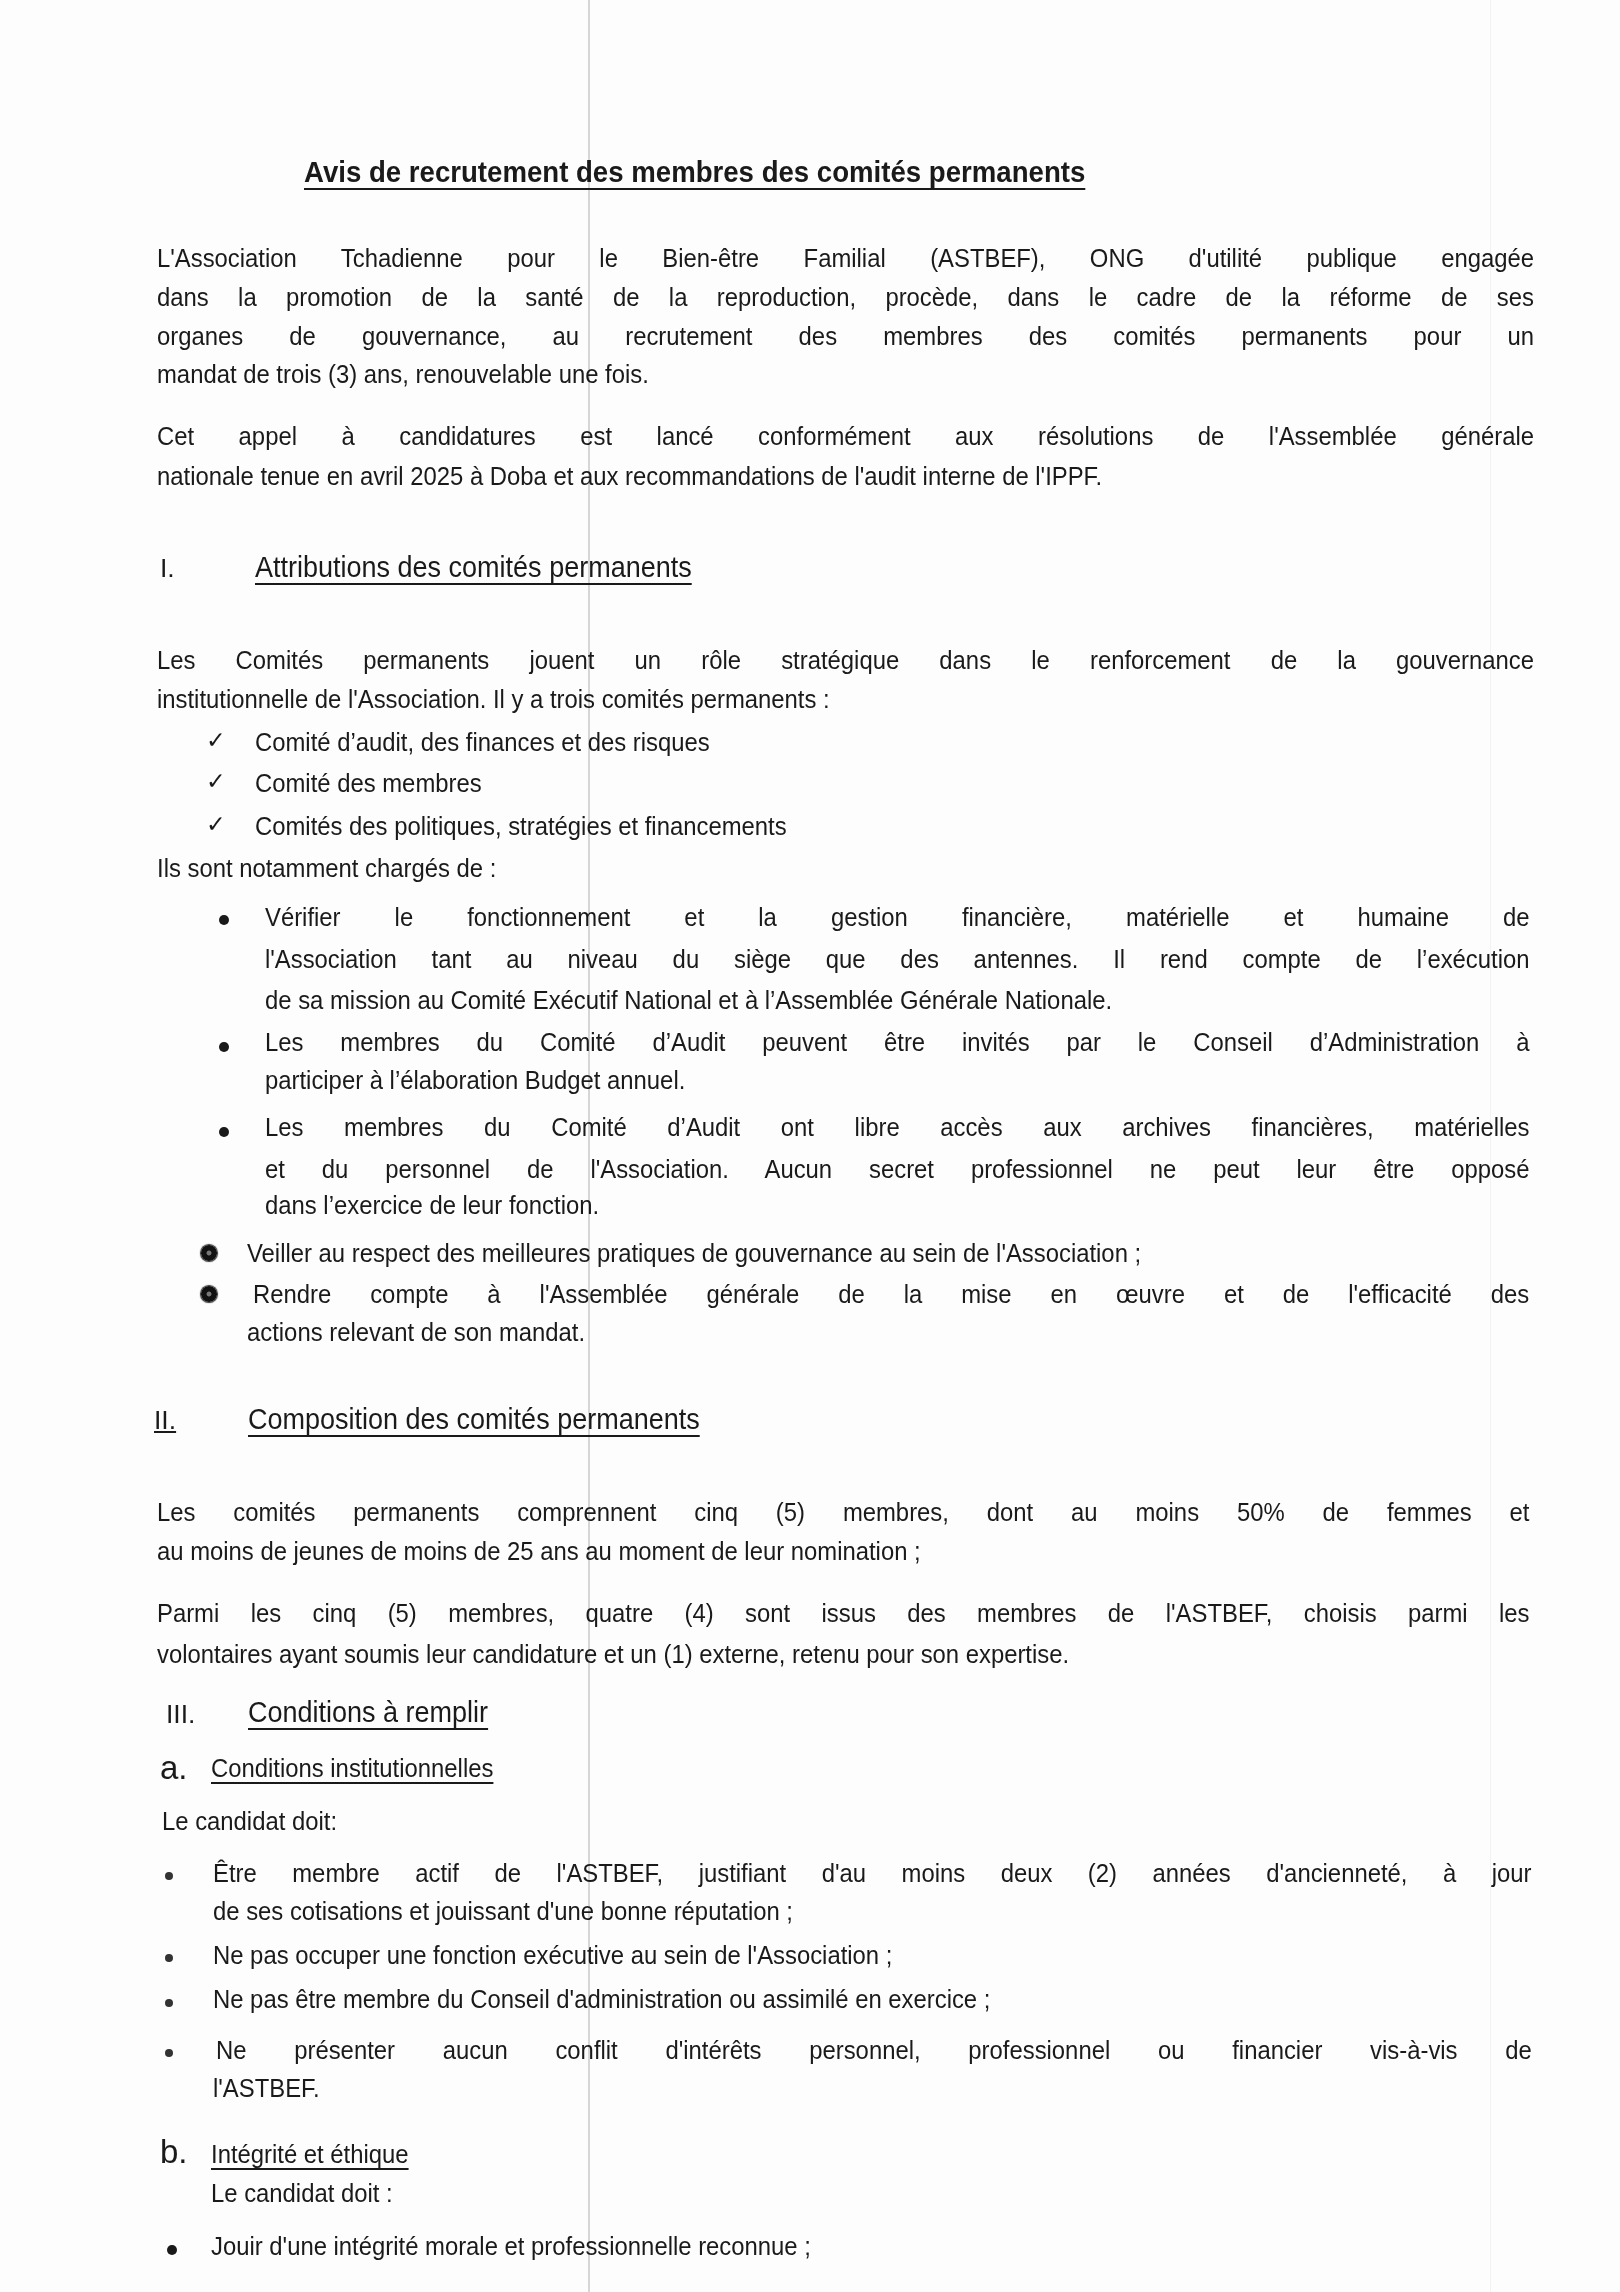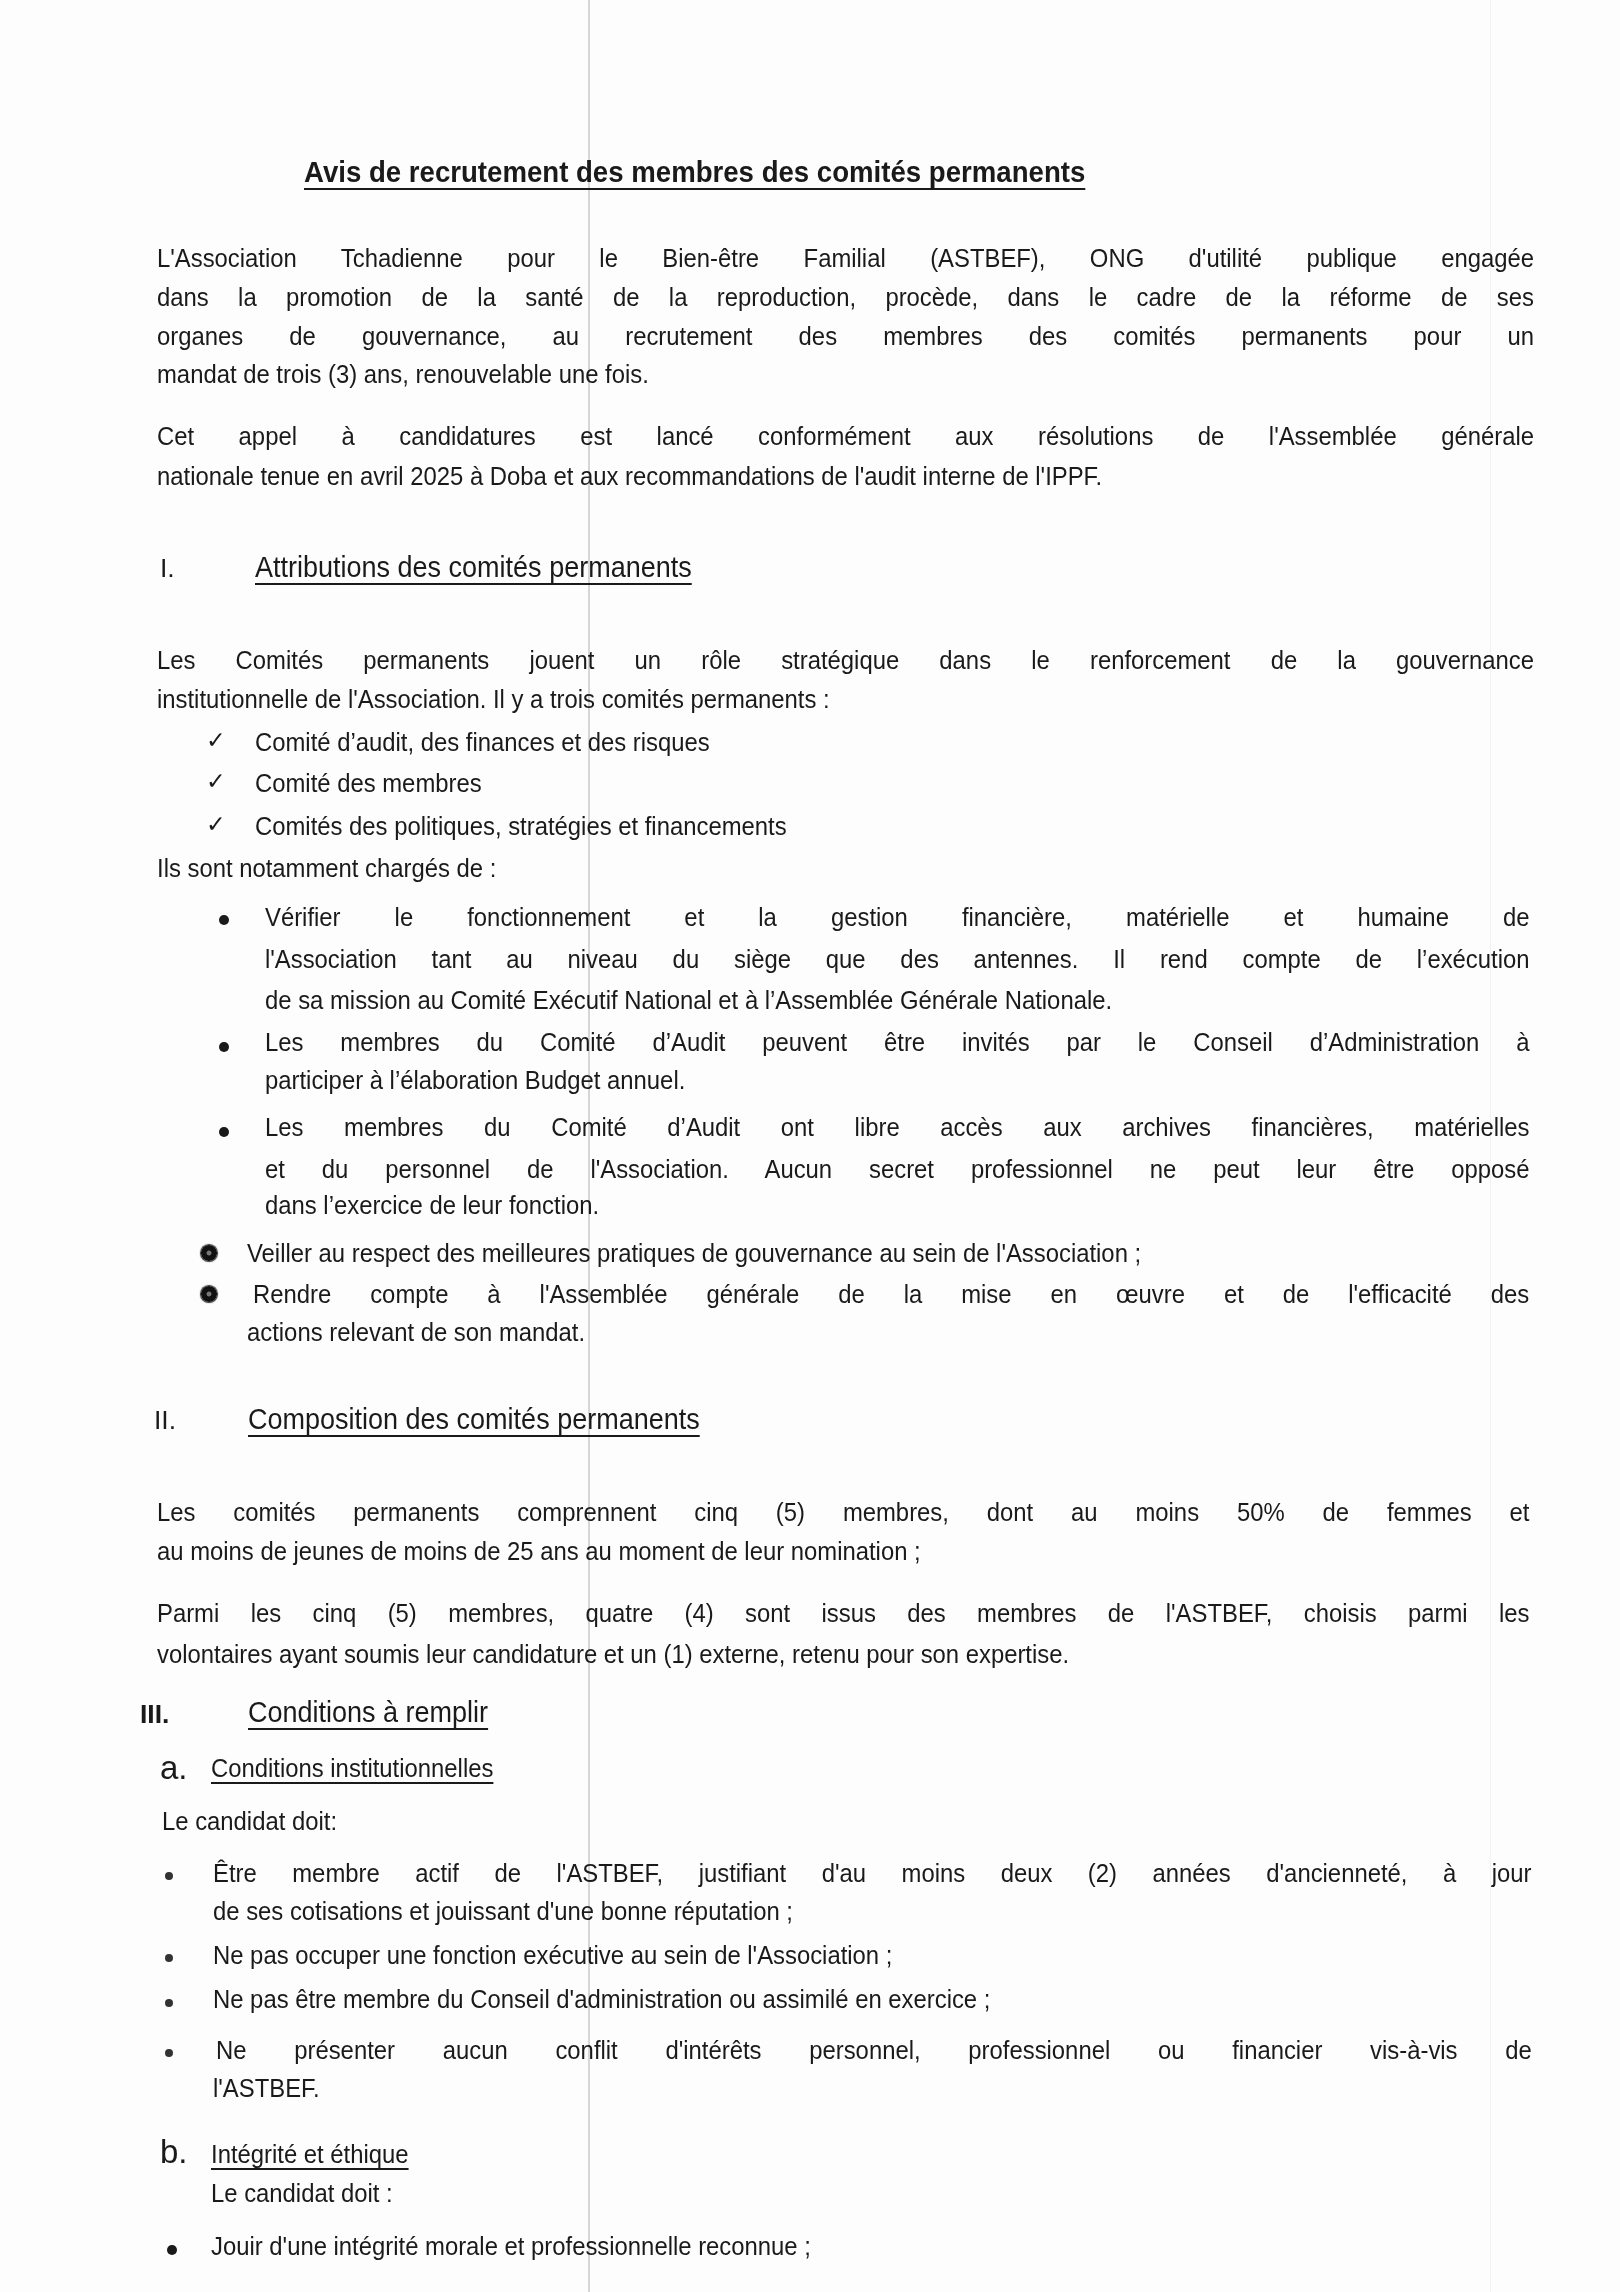--- a/index.html
+++ b/index.html
@@ -138,36 +138,36 @@
     <div class="ln" style="left:247px; top:1240px;">Veiller au respect des meilleures pratiques de gouvernance au sein de l'Association ;</div>
   </div>
   <div>
     <span class="gear" style="left:201px; top:1286px;"></span>
     <div class="ln jst" style="left: 253px; top: 1281px; width: 1418px;">Rendre compte à l'Assemblée générale de la mise en œuvre et de l'efficacité des</div>
     <div class="ln" style="left:247px; top:1319px;">actions relevant de son mandat.</div>
   </div>
 </div>
 
 <div>
-  <div class="sec-num" style="left:154px; top:1407px;">II.</div>
+  <div class="sec-num" style="left:154px; top:1407px;text-decoration:underline;">II.</div>
   <div class="sec-title" style="left:248px; top:1404px;">Composition des comités permanents</div>
 </div>
 
 <div>
   <div class="ln jst" style="left: 157px; top: 1499px; width: 1525px;">Les comités permanents comprennent cinq (5) membres, dont au moins 50% de femmes et</div>
   <div class="ln" style="left:157px; top:1538px;">au moins de jeunes de moins de 25 ans au moment de leur nomination ;</div>
 </div>
 
 <div>
   <div class="ln jst" style="left: 157px; top: 1600px; width: 1525px;">Parmi les cinq (5) membres, quatre (4) sont issus des membres de l'ASTBEF, choisis parmi les</div>
   <div class="ln" style="left:157px; top:1641px;">volontaires ayant soumis leur candidature et un (1) externe, retenu pour son expertise.</div>
 </div>
 
 <div>
-  <div class="sec-num" style="left:140px; top:1701px;font-weight:bold;">III.</div>
+  <div class="sec-num" style="left:166px; top:1701px;">III.</div>
   <div class="sec-title" style="left:248px; top:1697px;">Conditions à remplir</div>
 </div>
 
 <div>
   <div class="sub-letter" style="left:160px; top:1751px;">a.</div>
   <div class="sub-title" style="left:211px; top:1755px;">Conditions institutionnelles</div>
 </div>
 
 <div class="ln" style="left:162px; top:1808px;">Le candidat doit:</div>
 

